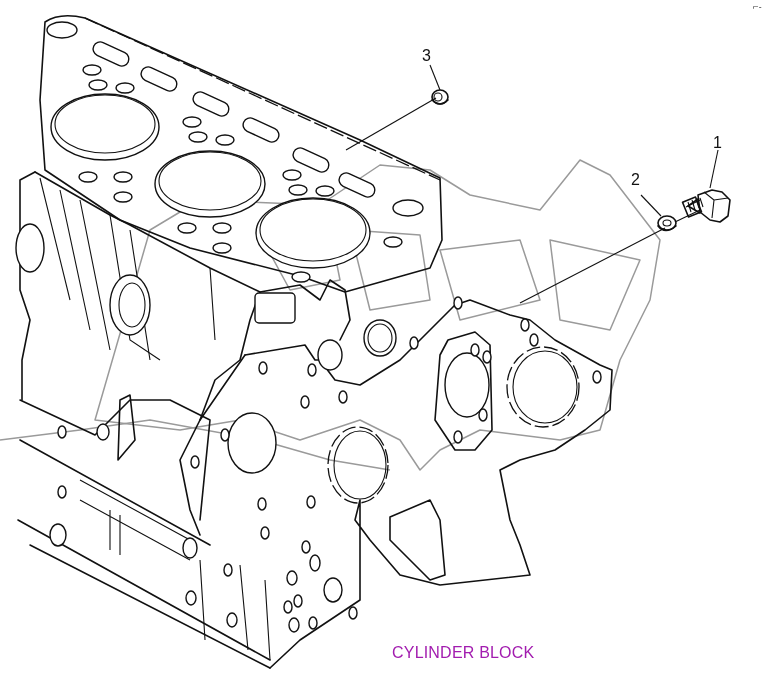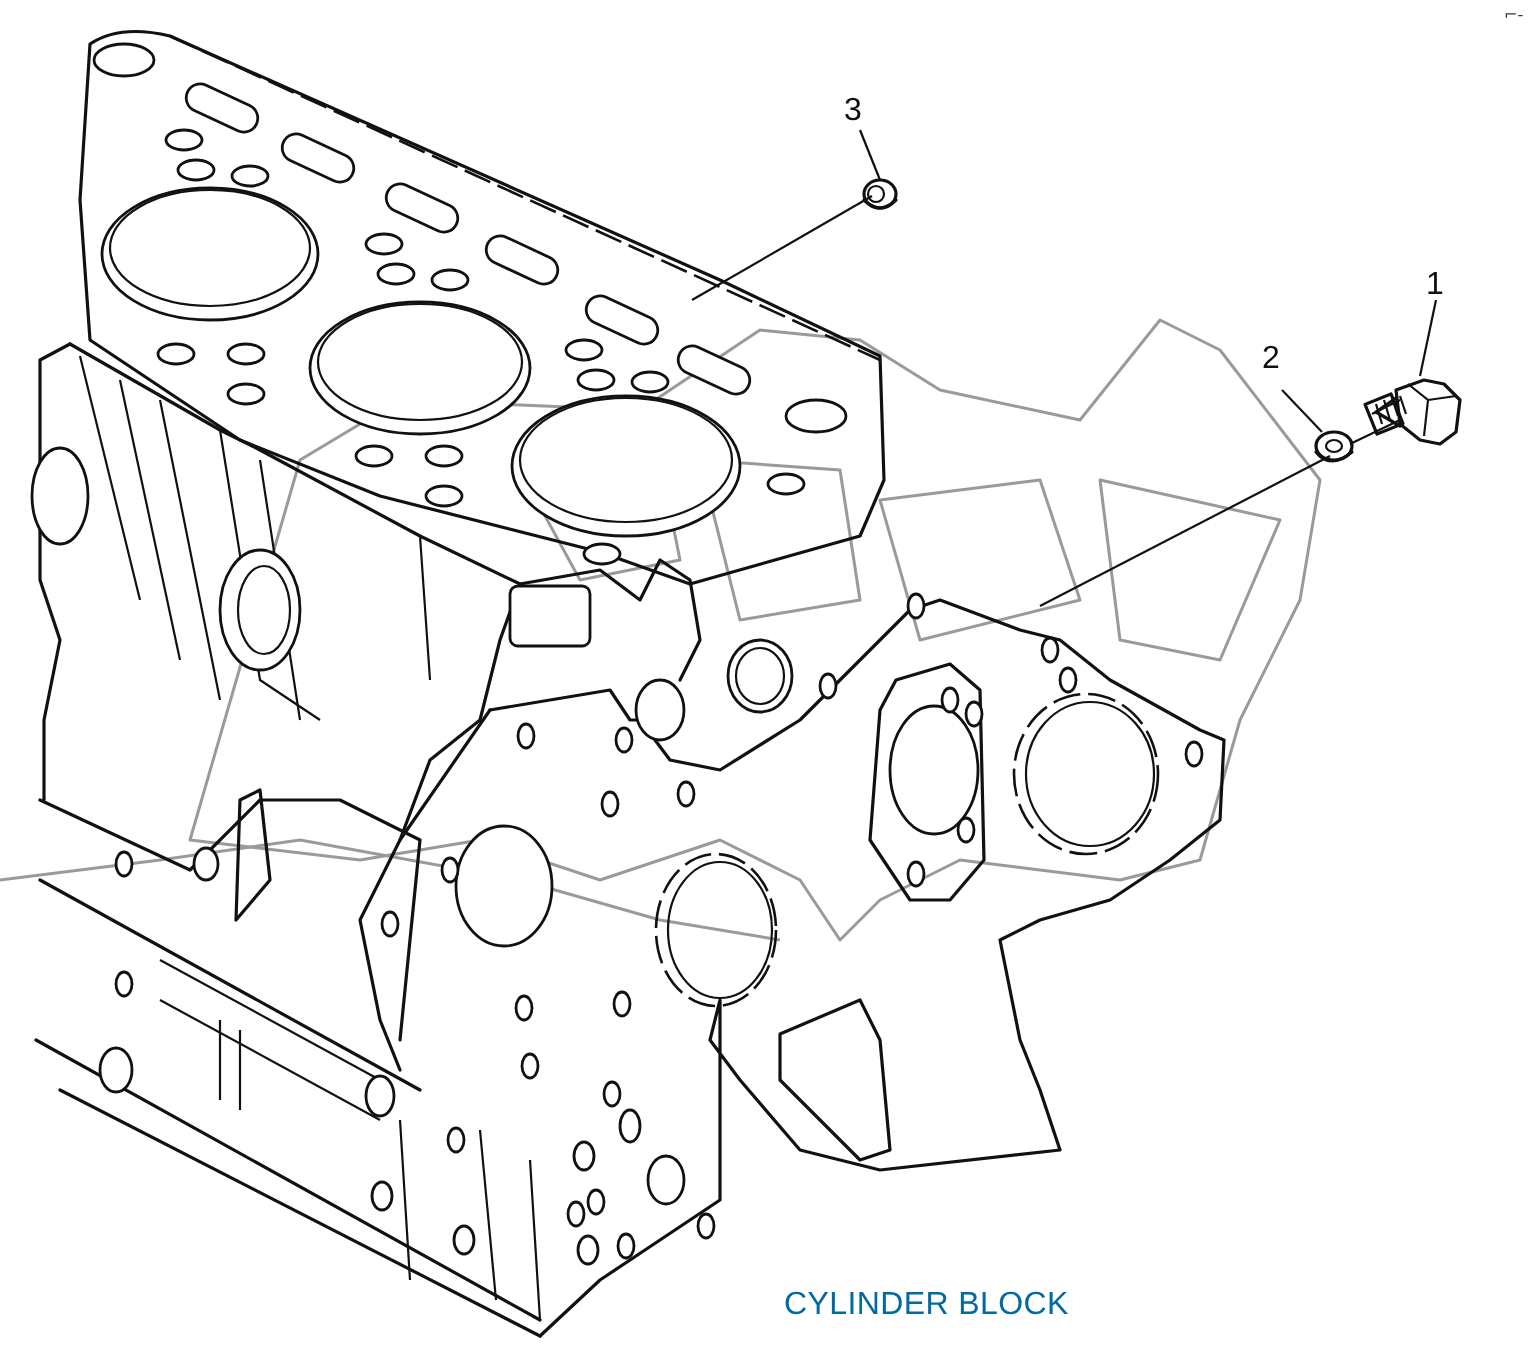--- a/index.html
+++ b/index.html
@@ -1,19 +1,19 @@
 <!DOCTYPE html>
 <html><head>
 <meta charset="utf-8">
 <style>
   html, body { margin:0; padding:0; background:#ffffff; }
   body { width:766px; height:681px; position:relative; overflow:hidden; font-family:"Liberation Sans", sans-serif; }
   #canvas { position:absolute; left:0; top:0; width:766px; height:681px; }
   .callout-num { position:absolute; font-family:"Liberation Sans", sans-serif; font-size:16px; color:#111; line-height:1; }
-  #caption { position:absolute; left:392px; top:644px; font-size:16px; color:#0369a1; letter-spacing:0.2px; font-family:"Liberation Sans", sans-serif; }
+  #caption { position:absolute; left:392px; top:644px; font-size:16px; color:#a21caf; letter-spacing:0.2px; font-family:"Liberation Sans", sans-serif; }
   #corner-mark { position:absolute; left:752px; top:3px; font-size:8px; color:#333; font-family:"DejaVu Sans", sans-serif; }
   .ln { fill:none; stroke:#111; stroke-width:1.6; stroke-linejoin:round; stroke-linecap:round; }
   .thin { fill:none; stroke:#111; stroke-width:1.1; }
   .dash { fill:none; stroke:#111; stroke-width:1.3; stroke-dasharray:14 4; }
   .hole { fill:#fff; stroke:#111; stroke-width:1.4; }
   .wm { fill:none; stroke:#9a9a9a; stroke-width:1.5; stroke-linejoin:round; }
   .leader { stroke:#111; stroke-width:1.1; fill:none; }
 </style>
 </head>
 <body>

